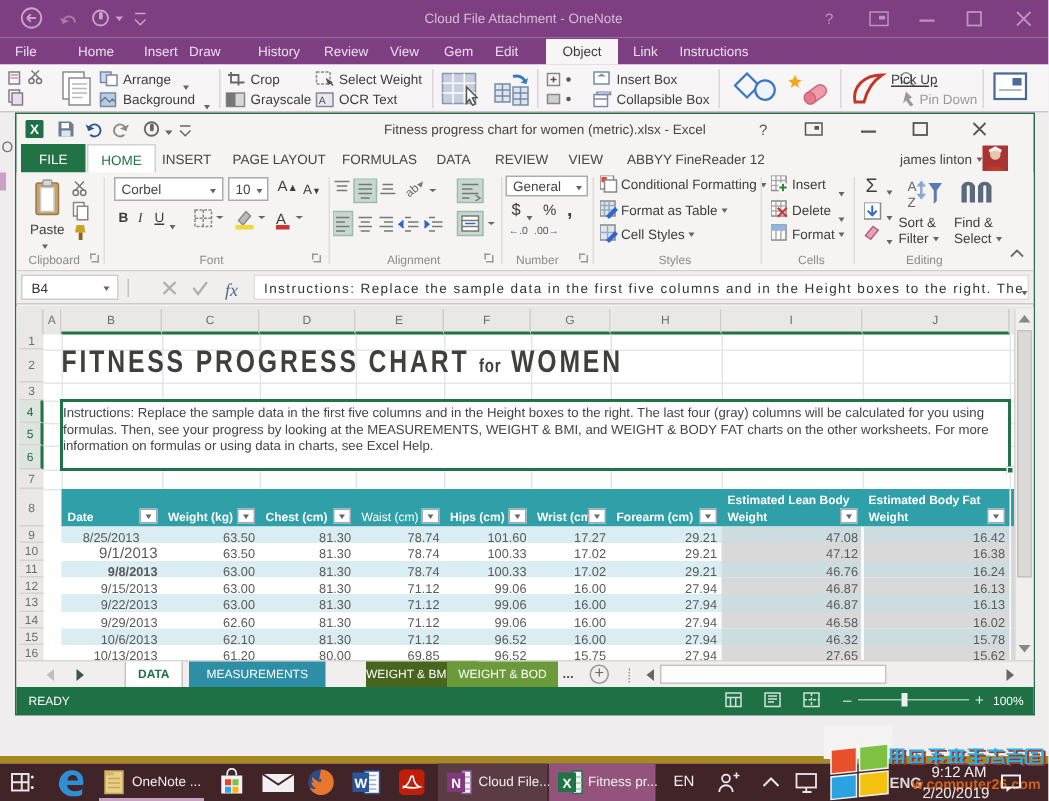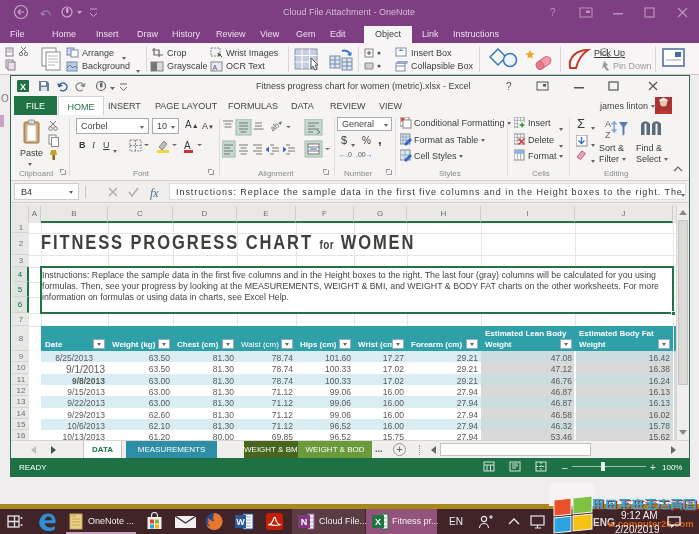--- a/index.html
+++ b/index.html
@@ -81,21 +81,21 @@
     <rect x="41" y="5.5" width="4" height="2.5" fill="#bc93bf"></rect>
   <rect x="68" y="8" width="10" height="1.5" fill="#bc93bf"></rect>
   <rect x="100" y="3" width="9" height="9" fill="none" stroke="#bc93bf" stroke-width="1.2"></rect>
   <path d="M133 3 l9 9 M142 3 l-9 9" stroke="#bc93bf" stroke-width="1.2"></path>
 </svg>
 
 <div class="abs" id="on-tabs">
 <div class="on-tab" style="left:10px;">File</div>
 <div class="on-tab" style="left:52px;">Home</div>
 <div class="on-tab" style="left:96px;">Insert</div>
-<div class="on-tab" style="left:137px;">Draw</div>
+<div class="on-tab" style="left:126px;">Draw</div>
 <div class="on-tab" style="left:172px;">History</div>
 <div class="on-tab" style="left:216px;">Review</div>
 <div class="on-tab" style="left:260px;">View</div>
 <div class="on-tab" style="left:296px;">Gem</div>
 <div class="on-tab" style="left:330px;">Edit</div>
 <div class="on-tab active" style="left:364px;width:48px;text-align:center;">Object</div>
 <div class="on-tab" style="left:422px;">Link</div>
 <div class="on-tab" style="left:453px;">Instructions</div>
 </div>
 
@@ -135,21 +135,21 @@
   <div class="orb-t" style="left:167px;top:5px;">Crop</div>
   <svg class="abs" style="left:150px;top:18px;" width="14" height="11" viewBox="0 0 14 11">
       <rect x="1" y="1" width="12" height="9" fill="#d8d8d8" stroke="#888"></rect>
       <rect x="1" y="1" width="6" height="9" fill="#777"></rect>
     </svg>
   <div class="orb-t" style="left:167px;top:18px;">Grayscale</div>
   <svg class="abs" style="left:210px;top:4px;" width="13" height="11" viewBox="0 0 13 11">
       <rect x="1" y="1" width="9" height="8" fill="none" stroke="#888" stroke-dasharray="2 1"></rect>
       <path d="M8 6 l4 4 M8 6 l1 3 2-1z" fill="#555" stroke="#555"></path>
     </svg>
-  <div class="orb-t" style="left:226px;top:5px;">Wrist Images</div>
+  <div class="orb-t" style="left:226px;top:5px;">Select Weight</div>
   <svg class="abs" style="left:210px;top:18px;" width="13" height="11" viewBox="0 0 13 11">
       <rect x="1" y="1" width="11" height="9" fill="#e8e8f5" stroke="#888"></rect>
       <text x="2.5" y="8.5" font-size="7" fill="#555" font-family="Liberation Sans">A</text>
     </svg>
   <div class="orb-t" style="left:226px;top:18px;">OCR Text</div>
   <div class="orb-div" style="left:288px;"></div>
   <svg class="abs" style="left:293px;top:3px;" width="30" height="28" viewBox="0 0 30 28">
     <rect x="2" y="3" width="22" height="20" fill="#c5cfe0" stroke="#8a96ad"></rect>
     <path d="M2 9.5 h22 M2 16 h22 M9 3 v20 M16.5 3 v20" stroke="#fff"></path>
     <path d="M18 12 l7 7 -3 .2 2 4 -2 1 -2-4 -2 2.5z" fill="#fff" stroke="#555"></path>
@@ -246,20 +246,21 @@
   </svg>
 
   <div class="xl-tab" style="left:3px;width:43px;background:#217346;color:#fff;text-align:center;">FILE</div>
   <div class="xl-tab" style="left:47px;width:46px;background:#fff;color:#217346;text-align:center;border:1px solid #d4d2cf;border-bottom:none;">HOME</div>
   <div class="xl-tab" style="left:97px;">INSERT</div>
   <div class="xl-tab" style="left:144px;">PAGE LAYOUT</div>
   <div class="xl-tab" style="left:217px;">FORMULAS</div>
   <div class="xl-tab" style="left:280px;">DATA</div>
   <div class="xl-tab" style="left:319px;">REVIEW</div>
   <div class="xl-tab" style="left:368px;">VIEW</div>
+  <div class="xl-tab" style="left:407px;">ABBYY FineReader 12</div>
   <div class="xl-tab" style="left:589px;">james linton <span class="caret"></span></div>
   <div class="abs" style="left:644px;top:21px;width:17px;height:17px;background:#a33;overflow:hidden;">
     <svg width="17" height="17">
         <circle cx="8.5" cy="6" r="3.5" fill="#e8c8a8"></circle>
         <path d="M2 17 a7 5 0 0 1 13 0z" fill="#c03a2b"></path>
         <path d="M5 5 a4 3 0 0 1 7 0 l1-2 -4.5-2.5 -4.5 2.5z" fill="#eee"></path>
       </svg>
   </div>
   <div class="abs" id="xl-ribbon">
 
@@ -659,21 +660,21 @@
 <div class="abs" style="left:470px;top:226px;width:94px;height:11px;background:#d9d9d9;border-right:1px solid #fff;"></div>
 <div class="abs" style="left:565px;top:226px;width:97px;height:11px;background:#d9d9d9;"></div>
 <div class="abs" style="left:663px;top:226px;width:2px;height:11px;background:#d9d9d9;"></div>
 <div class="cell num" style="left:30px;top:228px;width:64px;font-size:8.5px;">10/13/2013</div>
 <div class="cell num" style="left:97px;top:228px;width:62px;font-size:8.5px;">61.20</div>
 <div class="cell num" style="left:162px;top:228px;width:61px;font-size:8.5px;">80.00</div>
 <div class="cell num" style="left:226px;top:228px;width:56px;font-size:8.5px;">69.85</div>
 <div class="cell num" style="left:285px;top:228px;width:55px;font-size:8.5px;">96.52</div>
 <div class="cell num" style="left:343px;top:228px;width:50px;font-size:8.5px;">15.75</div>
 <div class="cell num" style="left:396px;top:228px;width:71px;font-size:8.5px;">27.94</div>
-<div class="cell num" style="left:470px;top:228px;width:91px;font-size:8.5px;">53.46</div>
+<div class="cell num" style="left:470px;top:228px;width:91px;font-size:8.5px;">27.65</div>
 <div class="cell num" style="left:564px;top:228px;width:95px;font-size:8.5px;">15.62</div>
 
     <div id="vscroll">
       <div class="abs" style="left:2px;top:4px;width:0;height:0;border-left:4px solid transparent;border-right:4px solid transparent;border-bottom:5px solid #8a8886;"></div>
       <div class="abs" style="left:1px;top:14px;width:10px;height:165px;background:#dcdad7;border:1px solid #c5c3c0;"></div>
       <div class="abs" style="left:2px;top:224px;width:0;height:0;border-left:4px solid transparent;border-right:4px solid transparent;border-top:5px solid #8a8886;"></div>
     </div>
   </div>
   <div class="abs" id="xl-sheets">
     <div class="abs" style="left:20px;top:5px;width:0;height:0;border-top:4px solid transparent;border-bottom:4px solid transparent;border-right:5px solid #c0beba;"></div>

